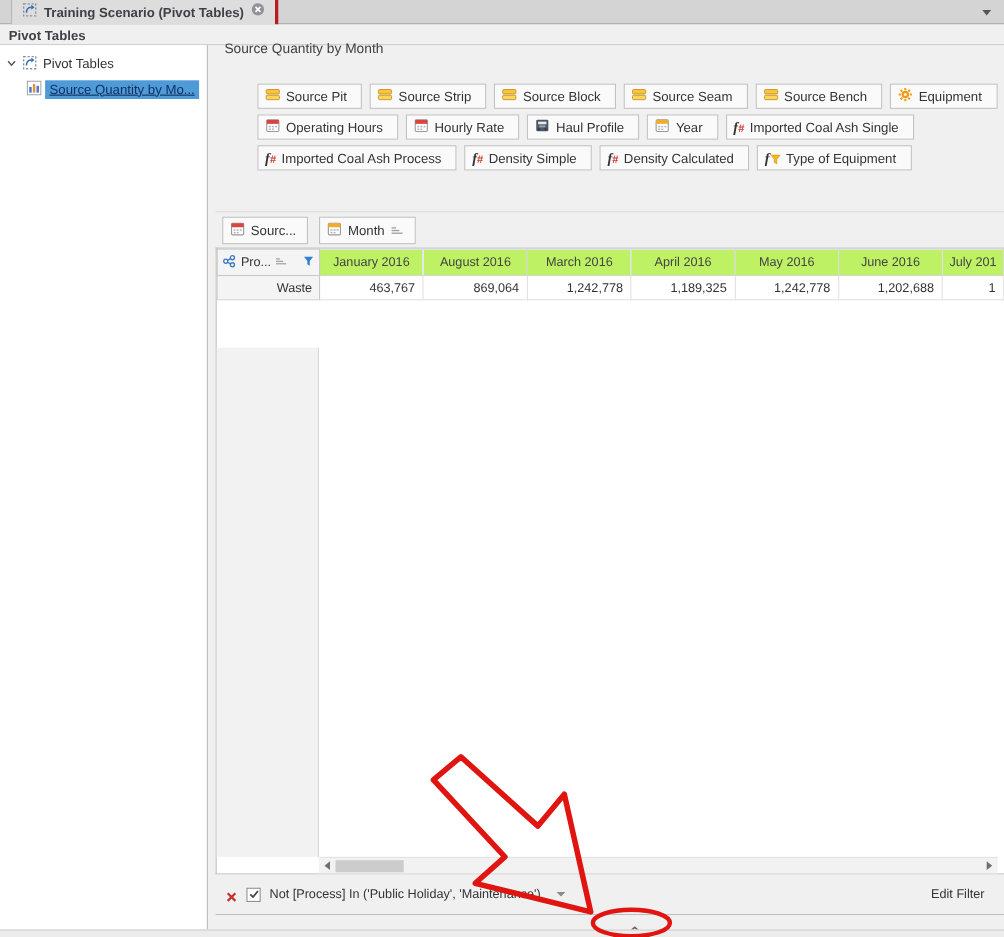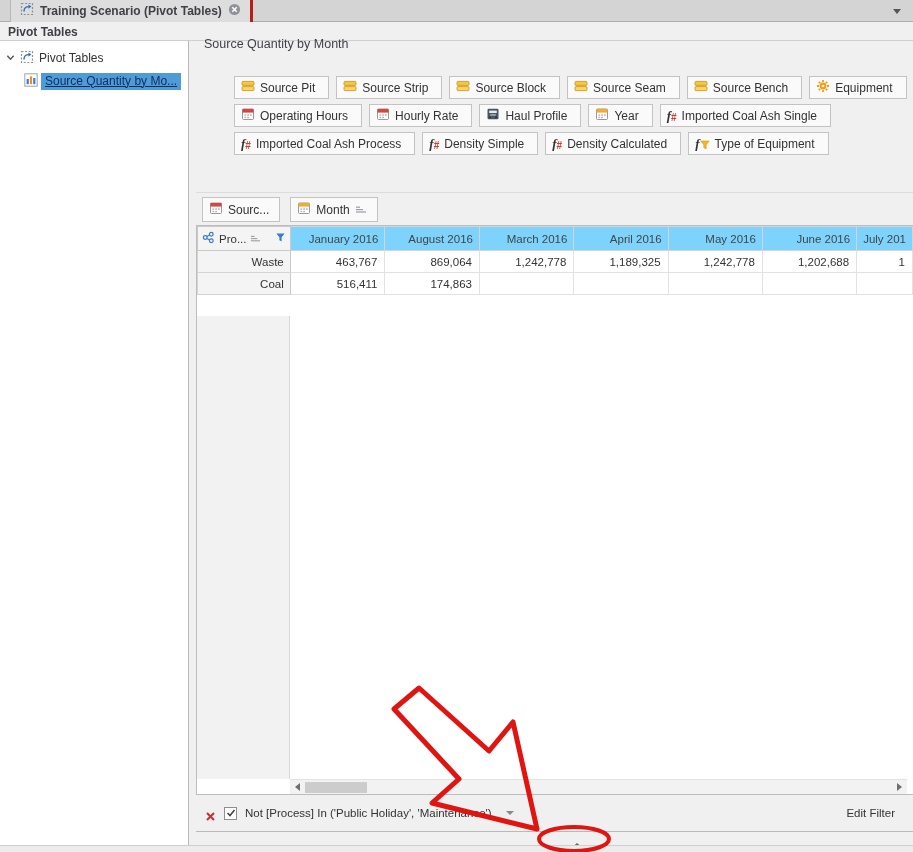--- a/index.html
+++ b/index.html
@@ -31,21 +31,21 @@
   .fields-sep { position:absolute; left:196px; top:192px; width:717px; height:1px; background:#dcdcdc; }
 
   .colarea { position:absolute; left:202px; top:197px; display:flex; gap:10px; }
   .colbtn { height:25px; background:#fafafa; border:1px solid #c3c3c3; display:flex; align-items:center; gap:5px; padding:0 10px 0 6px; font-size:12px; color:#333; }
 
   
   .gridbox { position:absolute; left:196px; top:225px; width:717px; height:570px; background:#ffffff; border:1px solid #bdbdbd; border-right:none; }
   .rowstrip { position:absolute; left:197px; top:316px; width:93px; height:463px; background:#f2f2f2; border-right:1px solid #d8d8d8; }
   table.gtable { position:absolute; left:197px; top:226px; border-collapse:collapse; table-layout:fixed; }
   .gtable td, .gtable th { font-size:11.5px; font-weight:normal; overflow:hidden; white-space:nowrap; }
-  .gh { height:24px; background:#7dd3fc; border:1px solid #d4d4d4; text-align:right; padding:0 6px; color:#444;margin-top:12px; }
+  .gh { height:24px; background:#bef264; border:1px solid #d4d4d4; text-align:center; padding:0 6px; color:#444;margin-top:12px; }
   .grh-box { height:24px; background:#f4f4f4; border:1px solid #c9c9c9; padding:0 4px; }
   .grh-inner { display:flex; align-items:center; gap:4px; color:#333; }
   .grh { height:22px; background:#f4f4f4; border:1px solid #d4d4d4; border-right:1px solid #c9c9c9; text-align:right; padding:0 6px; color:#333; }
   .gv { height:22px; background:#fff; border:1px solid #e2e2e2; text-align:right; padding:0 7px; color:#333; }
   tr.total .gv { background:#e7f1e3; }
   .sorticon { display:inline-block; }
 
   
   .hscroll { position:absolute; left:290px; top:779px; width:617px; height:15px; background:#f2f2f2; border-top:1px solid #e3e3e3; display:flex; align-items:center; }
   .sb-arrow-left { width:0; height:0; border-top:4px solid transparent; border-bottom:4px solid transparent; border-right:5px solid #6f6f6f; margin-left:5px; }
@@ -370,30 +370,20 @@
     <tr>
       <td class="grh">Waste</td>
       <td class="gv">463,767</td>
       <td class="gv">869,064</td>
       <td class="gv">1,242,778</td>
       <td class="gv">1,189,325</td>
       <td class="gv">1,242,778</td>
       <td class="gv">1,202,688</td>
       <td class="gv">1</td>
     </tr>
-    <tr>
-      <td class="grh">Coal</td>
-      <td class="gv">516,411</td>
-      <td class="gv">174,863</td>
-      <td class="gv"></td>
-      <td class="gv"></td>
-      <td class="gv"></td>
-      <td class="gv"></td>
-      <td class="gv"></td>
-    </tr>
   </tbody>
     </table>
 
   <div class="hscroll">
     <div class="sb-arrow-left"></div>
     <div class="sb-thumb"></div>
     <div class="sb-arrow-right"></div>
   </div>
 
   <div class="filterbar">

